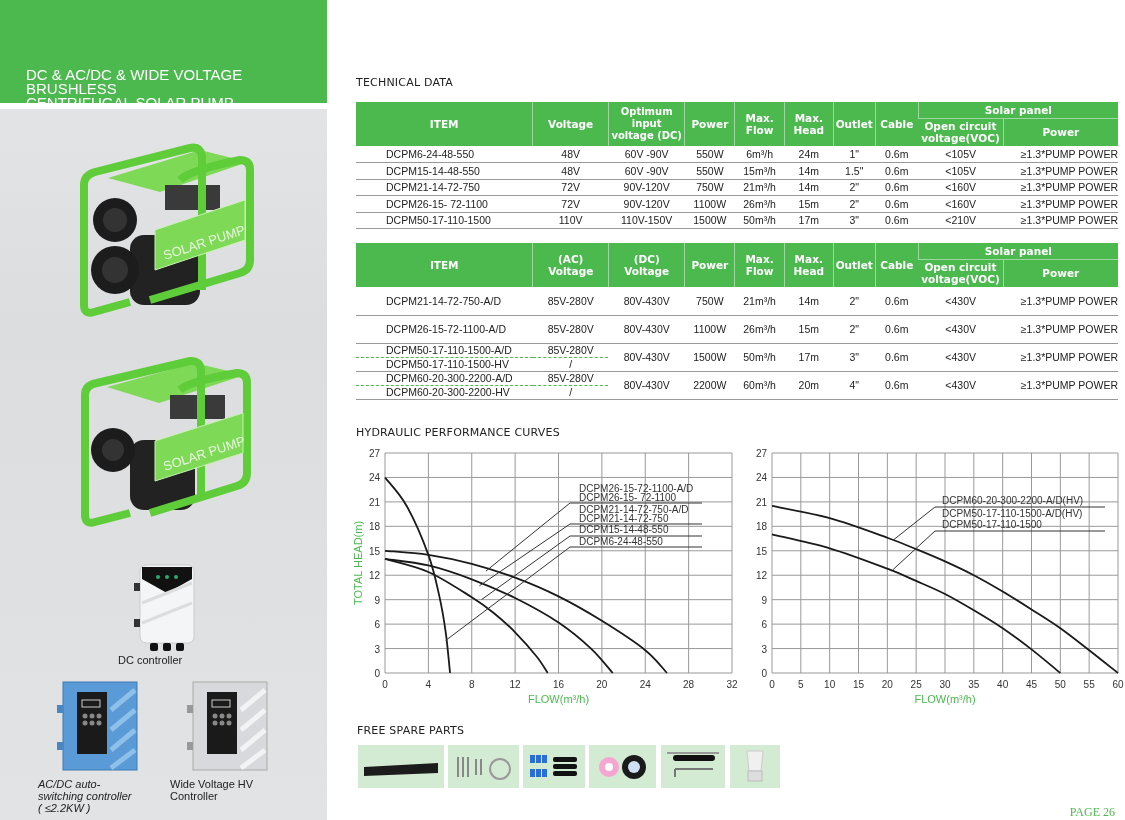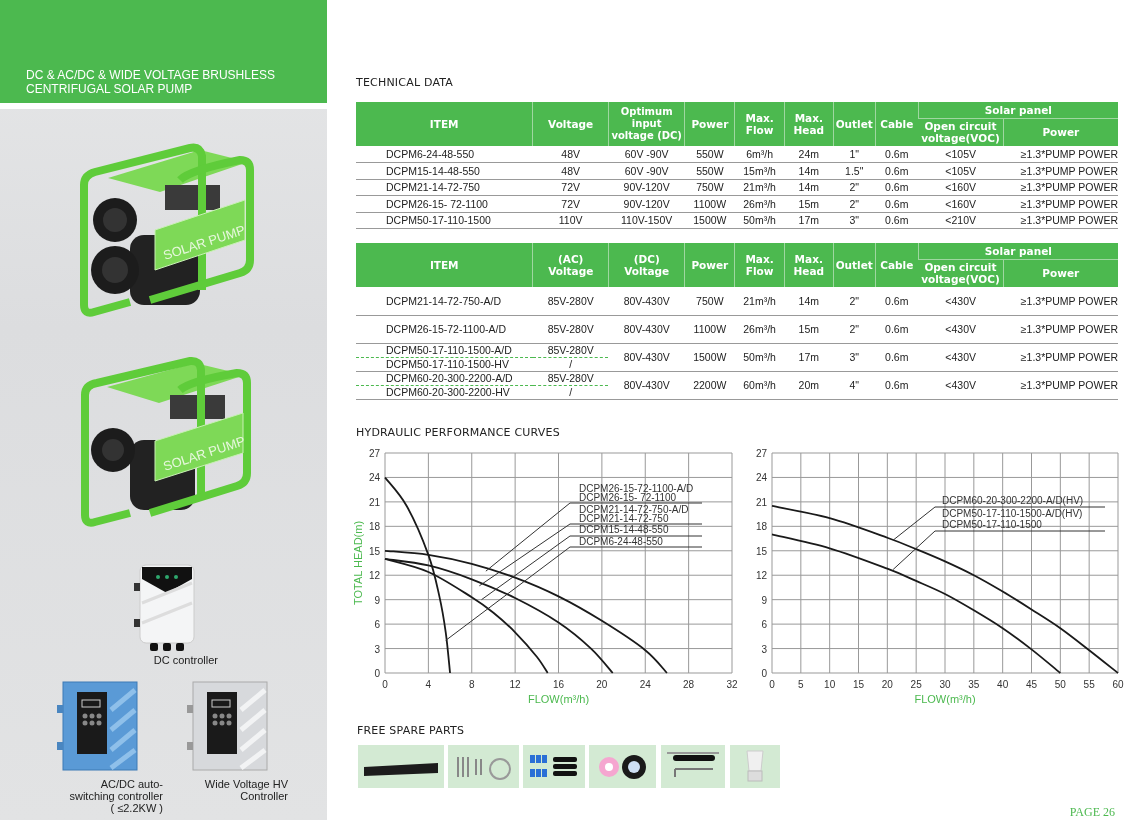--- a/index.html
+++ b/index.html
@@ -1,25 +1,25 @@
 <!DOCTYPE html>
 <html><head>
 <meta charset="utf-8">
 <style>
   html,body{margin:0;padding:0;}
   body{width:1125px;height:820px;position:relative;background:#fff;overflow:hidden;font-family:"Liberation Sans",sans-serif;color:#222;}
   .left-panel{position:absolute;left:0;top:0;width:327px;height:820px;background:linear-gradient(180deg,#e6e7e8 0%,#dcdddf 40%,#e2e3e4 100%);}
   .title-box{position:absolute;left:0;top:0;width:327px;height:103px;background:#4cb94f;color:#fff;}
   .title-box .t1{position:absolute;left:26px;top:7px;font-family:"DejaVu Sans",sans-serif;font-weight:bold;font-size:29px;line-height:30px;letter-spacing:-0.5px;}
   .title-box .t2{position:absolute;left:26px;top:36px;font-family:"DejaVu Sans",sans-serif;font-weight:bold;font-size:29px;line-height:30px;}
-  .title-box .sub{position:absolute;left:26px;top:68px;font-size:12px;line-height:14px;}
+  .title-box .sub{position:absolute;left:26px;top:68px;font-size:15px;line-height:14px;}
   .white-sep{position:absolute;left:0;top:103px;width:327px;height:6px;background:#fff;}
 
   .pump{position:absolute;}
-  .ctrl-label{position:absolute;font-size:11px;color:#222;text-align:right;line-height:12px;}
+  .ctrl-label{position:absolute;font-size:11px;color:#222;text-align:left;line-height:12px;}
 
   .section-title{position:absolute;font-family:"DejaVu Sans",sans-serif;font-weight:normal;font-size:11px;color:#222;letter-spacing:0.2px;}
 
   table.spec{position:absolute;border-collapse:collapse;font-size:10.5px;color:#222;}
   table.spec th{background:#4cb94f;color:#fff;font-family:"DejaVu Sans",sans-serif;font-weight:bold;font-size:10.5px;border-left:1px solid #9fd7a0;line-height:12px;padding:0 2px;}
   table.spec th:first-child{border-left:none;margin-top:11px;}
   table.spec td{text-align:center;padding:0;border-bottom:1px solid #999;}
   table.spec td.item{text-align:left;padding-left:30px;}
   table.spec td.dash{border-bottom:1px dashed #4cb94f;}
 
@@ -98,21 +98,21 @@
       <circle cx="37" cy="36" r="2.5" fill="#888"></circle>
       <circle cx="44" cy="36" r="2.5" fill="#888"></circle>
     <circle cx="30" cy="43" r="2.5" fill="#888"></circle>
       <circle cx="37" cy="43" r="2.5" fill="#888"></circle>
       <circle cx="44" cy="43" r="2.5" fill="#888"></circle>
     <path d="M56,30 L80,10 M56,50 L80,30 M56,70 L80,50 M56,88 L80,70" stroke="#8fc0ea" stroke-width="5"></path>
     <rect x="2" y="25" width="6" height="8" fill="#4a86c0"></rect>
       <rect x="2" y="62" width="6" height="8" fill="#4a86c0"></rect>
   </svg>
 </div>
-<div class="ctrl-label" style="left:38px;top:778px;width:125px;">
+<div class="ctrl-label" style="left:38px;top:778px;width:125px;font-style:italic;">
   <div>AC/DC auto-</div>
   <div>switching controller</div>
   <div>( ≤2.2KW )</div>
 </div>
 
 <div class="pump" style="left:185px;top:680px;width:88px;height:92px;">
   <svg width="88" height="92" viewBox="0 0 88 92">
     <rect x="8" y="2" width="74" height="88" fill="#d7d9dc" stroke="#aaa"></rect>
     <rect x="22" y="12" width="30" height="62" fill="#1a1a1a"></rect>
     <rect x="27" y="20" width="18" height="7" fill="none" stroke="#ccc" stroke-width="1"></rect>

